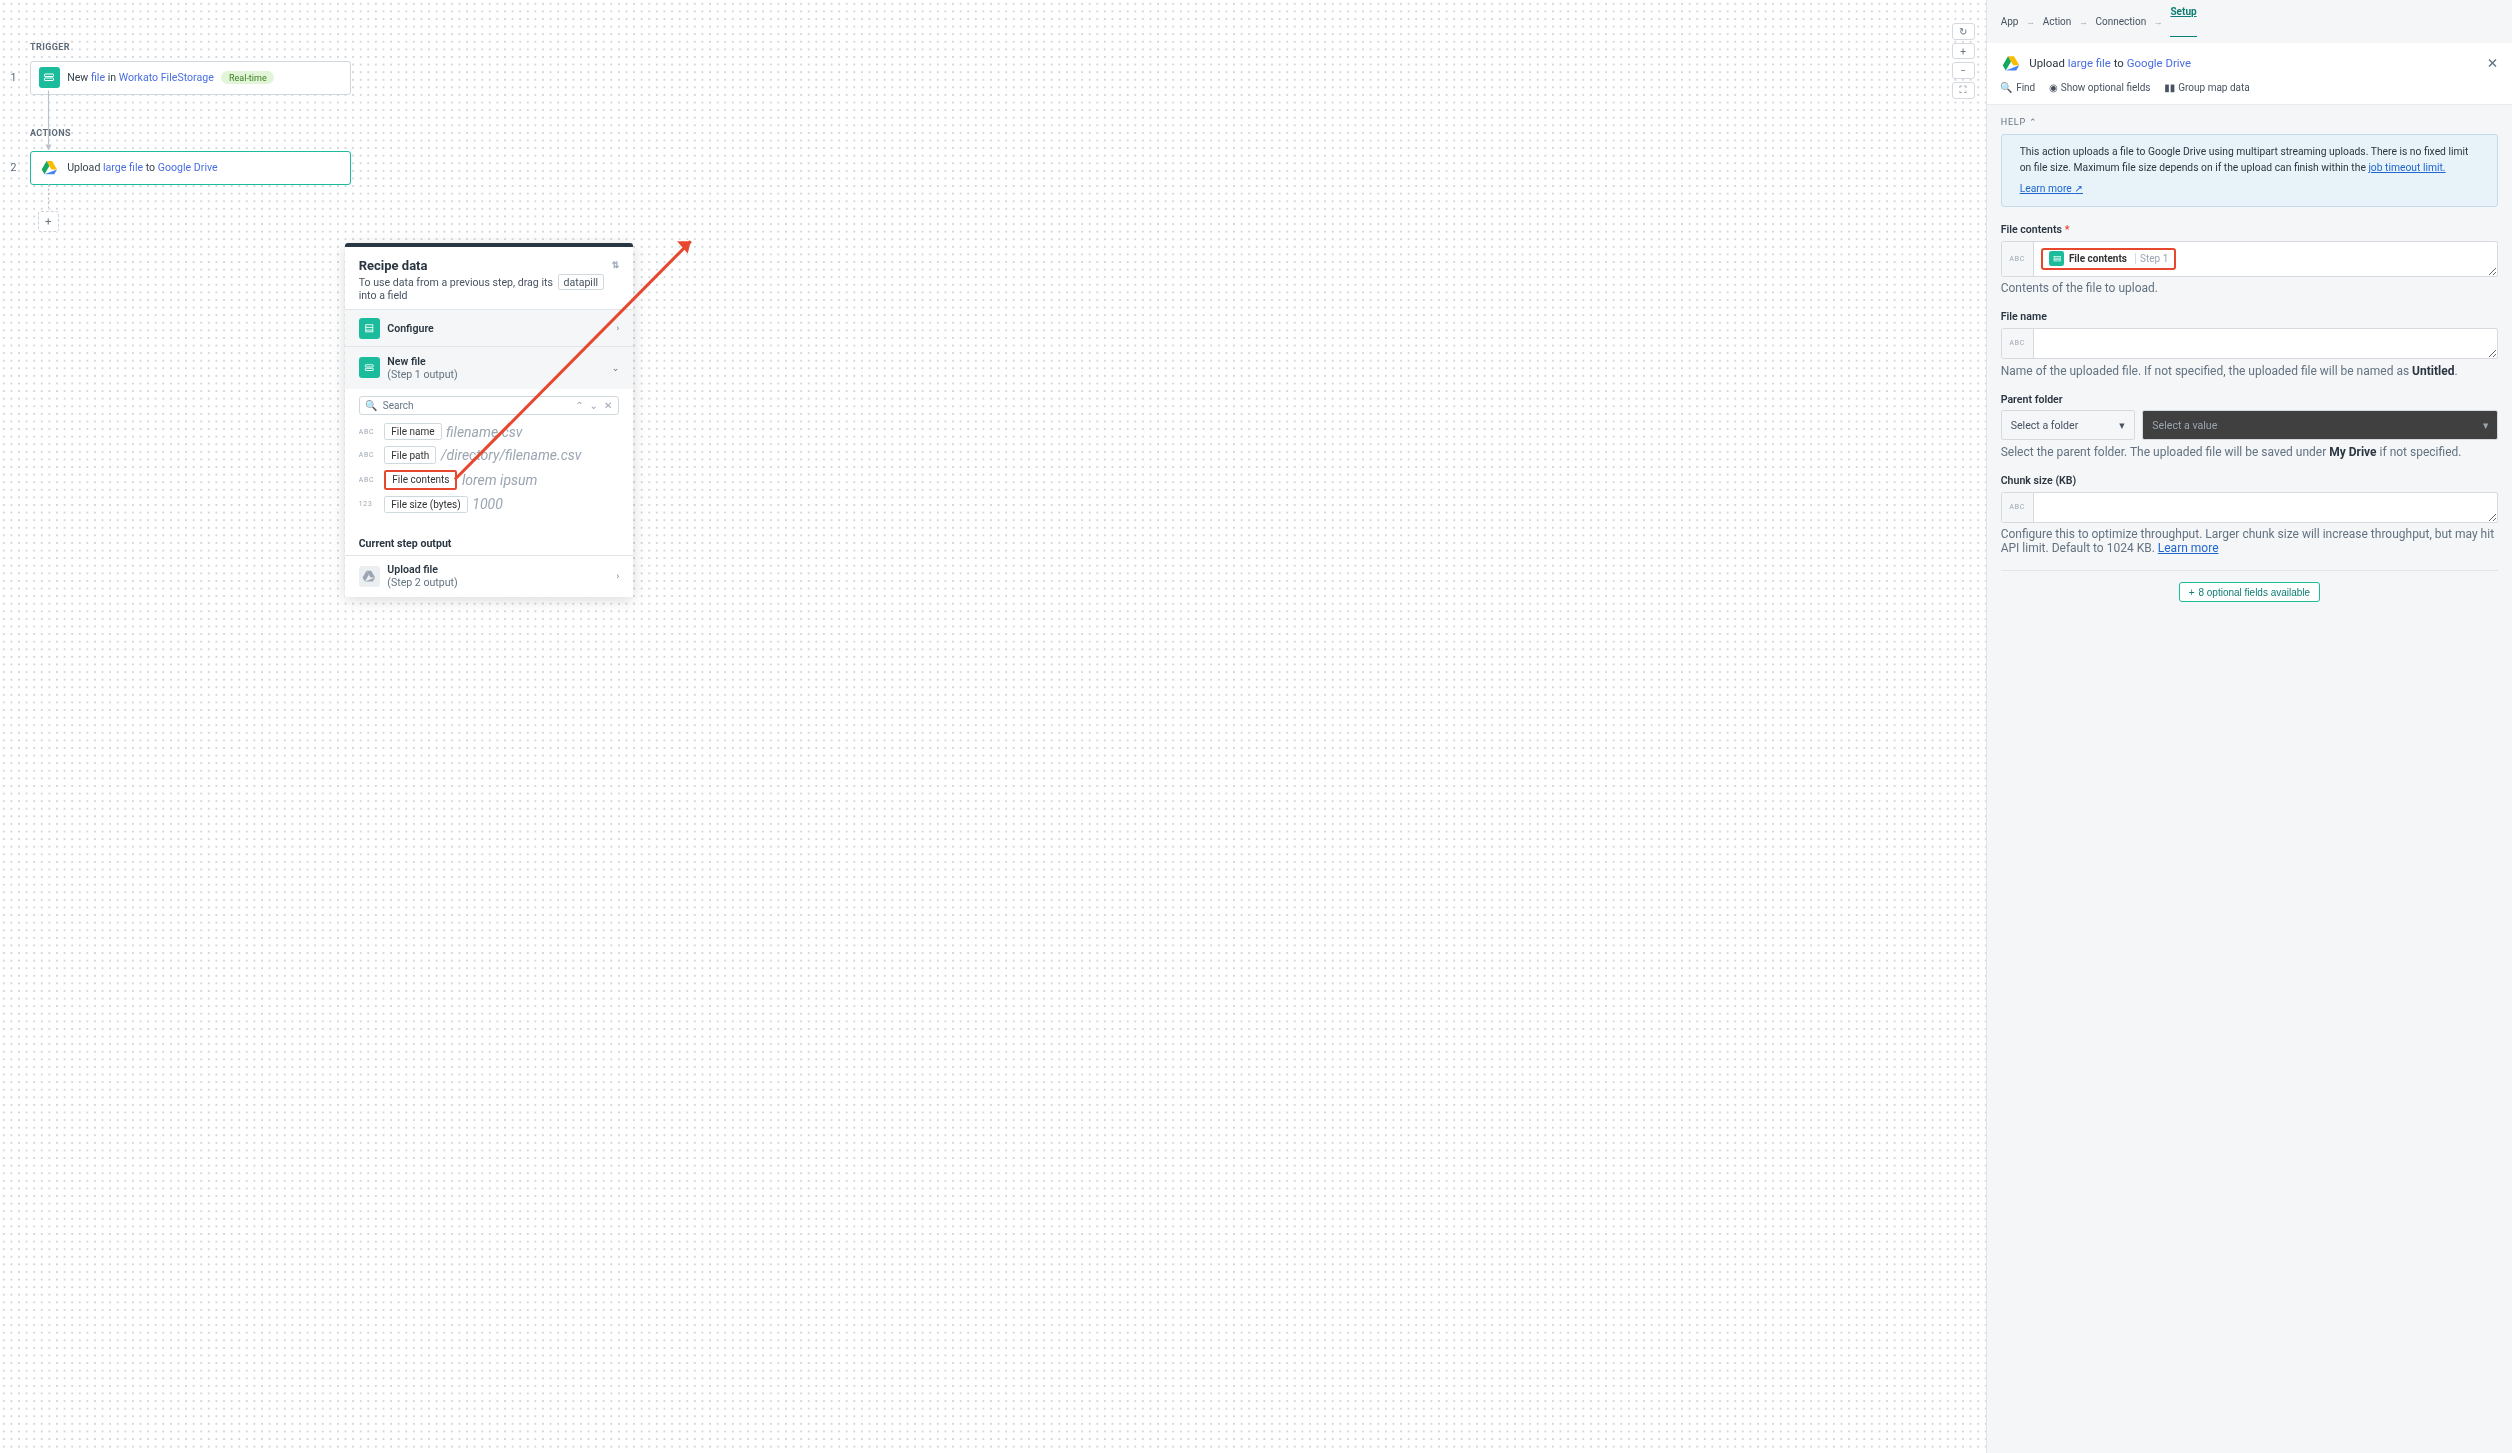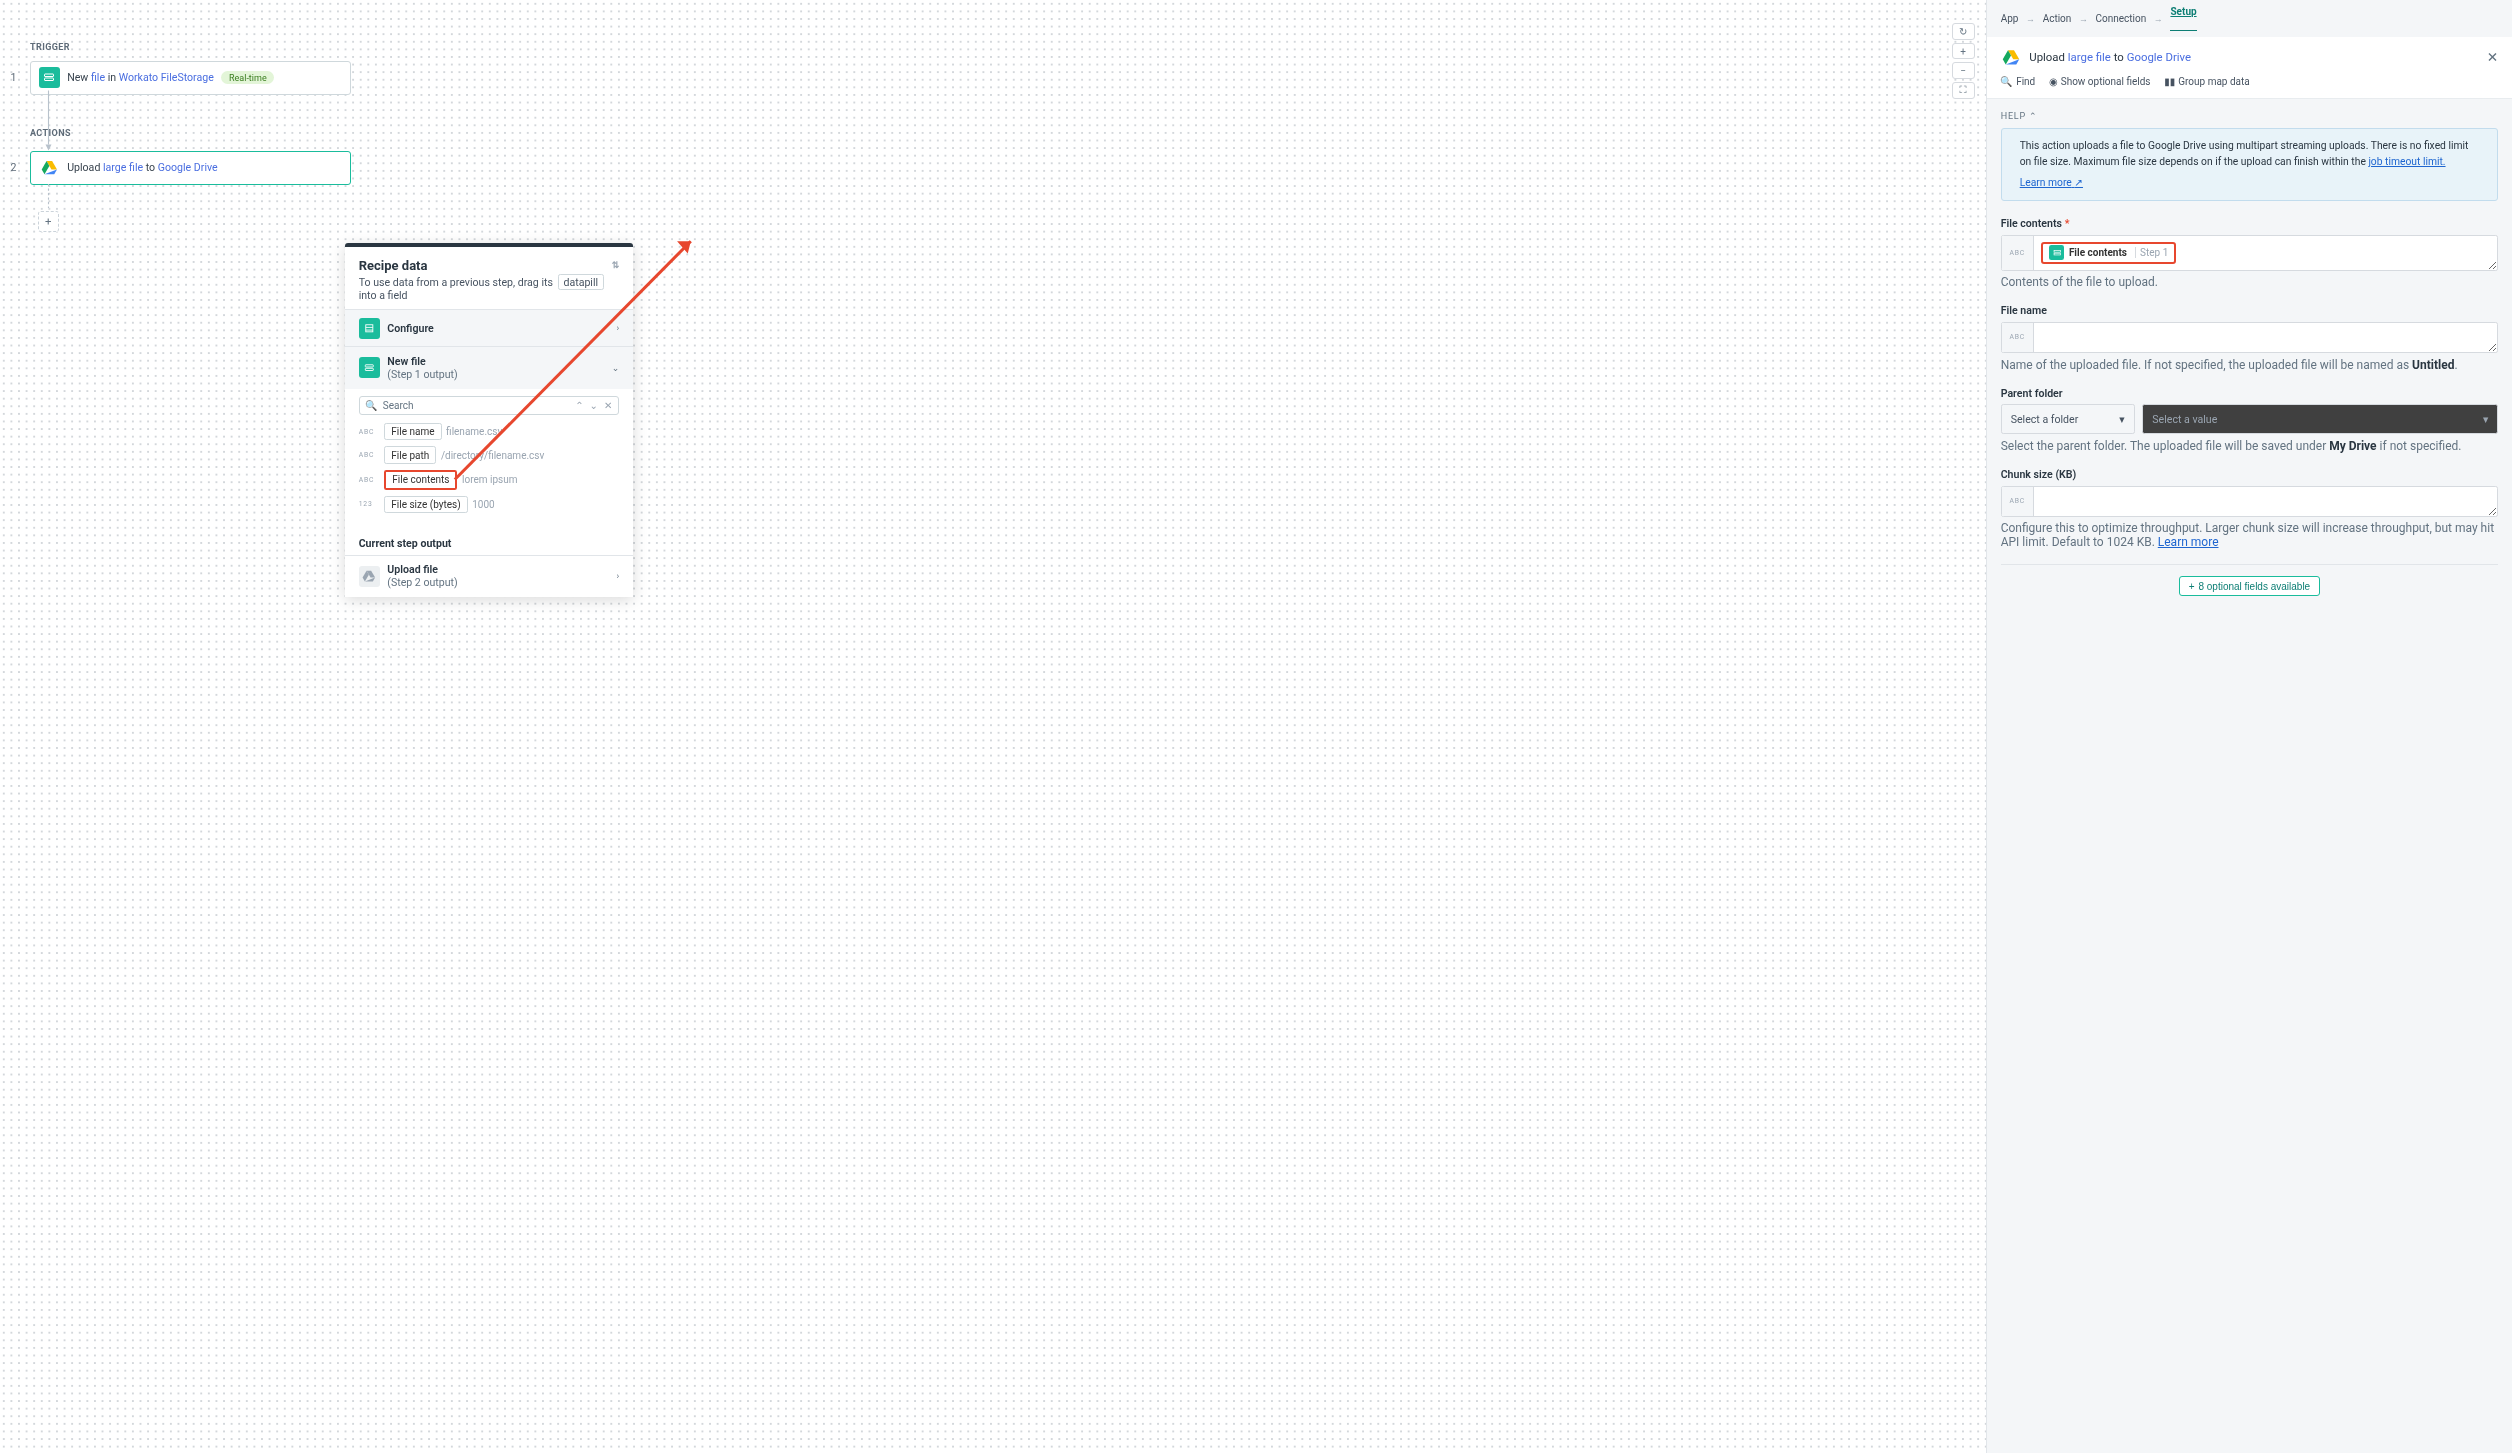--- a/index.html
+++ b/index.html
@@ -42,28 +42,28 @@
   .rp-block .ttl { font-size:10.6px; font-weight:600; color:#2a3641;}
   .rp-block .sub { font-size:10.6px; color:#637381;}
   .rp-block .chev { margin-left:auto; color:#637381; font-size:9px;}
   .rp-search { display:flex; align-items:center; gap:4.6px; border:0.8px solid #cfd8dc; border-radius:3px; margin: 7.6px 13.7px; padding:3px 6px; font-size:10px; color:#637381; background:#fff;}
   .rp-search .nav { margin-left:auto; display:flex; gap:6px; color:#9aa5b1;}
   .fields { padding: 0 13.7px 9px; }
   .field-row { display:flex; align-items:center; gap:4.6px; margin: 6px 0; }
   .abc { font-size: 6.8px; letter-spacing:0.8px; color:#9aa5b1; text-transform:uppercase; width:21px;}
   .chip { border:0.8px solid #cfd8dc; background:#fff; border-radius:2.3px; padding:2.3px 6px; font-size:10px;}
   .chip.hl { border:2.3px solid #e7472e; }
-  .sample { font-size:10px; color:#9aa5b1; }
+  .sample { font-size:14px; color:#9aa5b1; font-style:italic; }
   .cstep { font-size:10.6px; font-weight:700; color:#2a3641; padding:9px 13.7px 4.6px;}
   .gdrive-box { width:21px; height:21px; background:#eceff1; border-radius:3px; display:flex; align-items:center; justify-content:center;}
 
   .sidebar { width: 526px; background: #fff; border-left: 0.8px solid #e1e5e9; display:flex; flex-direction:column; }
   .tabs { background:#f4f6f8; display:flex; align-items:center; gap:7.6px; padding: 6px 13.7px; font-size:10px;}
   .tab { color:#475361; }
-  .tab.active { color:#0d7e74; font-weight:700; border-bottom: 1.5px solid #0d7e74; padding-bottom: 13px; text-decoration: underline;}
+  .tab.active { color:#0d7e74; font-weight:700; border-bottom: 1.5px solid #0d7e74; padding-bottom: 19px; text-decoration: underline;}
   .tab-arrow { color:#9aa5b1; font-size:9px;}
   .panel-title { display:flex; align-items:center; gap:7.6px; padding: 9px 13.7px; font-size:11.4px; color:#2a3641;}
   .panel-title .close { margin-left:auto; color:#637381; cursor:pointer; font-size:13.7px;}
   .toolbar { display:flex; gap:13.7px; padding: 0 13.7px 10.6px; font-size:10px; color:#475361; border-bottom:0.8px solid #e8ecef;}
   .toolbar .ti { display:flex; align-items:center; gap:3px; cursor:pointer;}
   .form { background:#f4f6f8; flex:1; padding: 12px 13.7px 23px; overflow:auto;}
   .help-label { font-size:9px; letter-spacing:0.8px; color:#637381; margin-bottom:7.6px; display:flex; align-items:center; gap:3px;}
   .help-box { background:#e8f3f9; border:0.8px solid #c2dced; border-radius:3px; padding: 9px 18px; font-size:10.3px; color:#2a3641; line-height:1.5; margin-bottom:16.7px;}
   .help-box a { color:#1f66d0; text-decoration:underline; }
   .field-label { font-size:10.6px; font-weight:600; color:#2a3641; margin-bottom:4.6px;}

